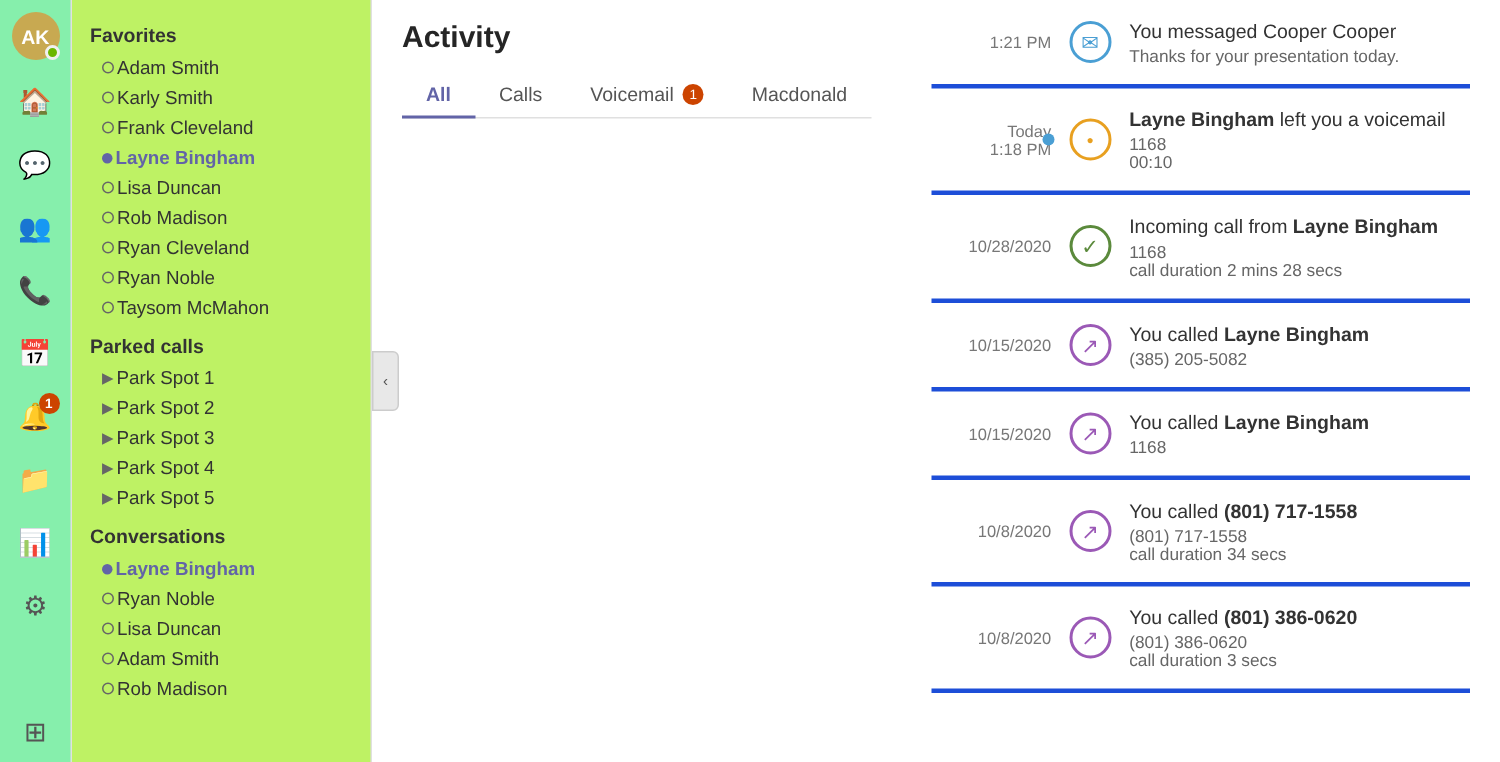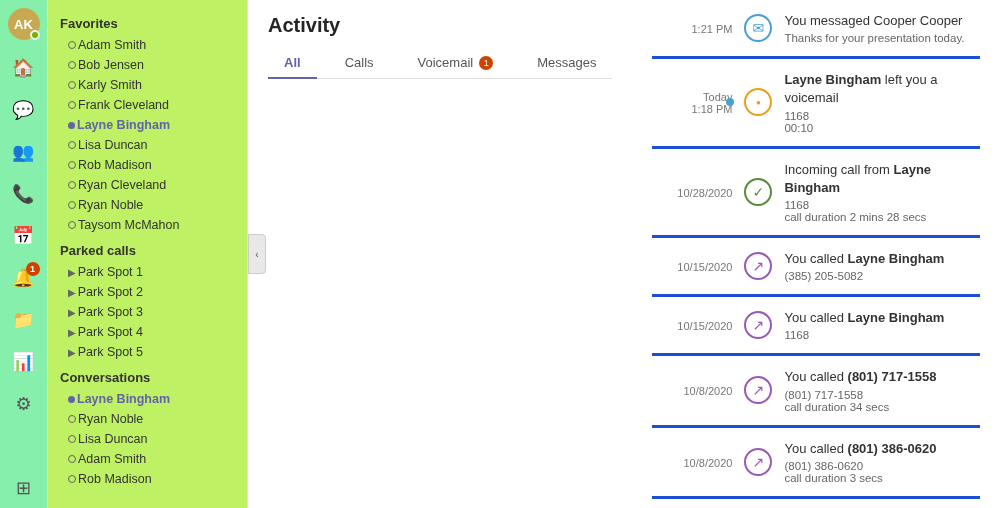--- a/index.html
+++ b/index.html
@@ -143,21 +143,21 @@
       padding: 14px 20px 0 20px;
     }
     .main-title {
       font-size: 20px;
       font-weight: 600;
       color: #252525;
       margin-bottom: 10px;
     }
     .tabs {
       display: flex;
-      gap: 12px;
+      gap: 0;
       border-bottom: 1px solid #e0e0e0;
       align-items: center;
     }
     .tab {
       padding: 8px 16px;
       cursor: pointer;
       font-size: 13px;
       color: #555;
       position: relative;
       display: flex;
@@ -303,24 +303,20 @@
 
 <div class="sidebar">
   <div class="sidebar-section-title">Favorites</div>
 
   <div class="sidebar-item">
     <div class="circle-icon"></div>
     <span>Adam Smith</span>
   </div>
   <div class="sidebar-item">
     <div class="circle-icon"></div>
-    <span>Bob Jensen</span>
-  </div>
-  <div class="sidebar-item">
-    <div class="circle-icon"></div>
     <span>Karly Smith</span>
   </div>
   <div class="sidebar-item">
     <div class="circle-icon"></div>
     <span>Frank Cleveland</span>
   </div>
   <div class="sidebar-item active">
     <div class="dot"></div>
     <span>Layne Bingham</span>
   </div>
@@ -403,21 +399,21 @@
         <span>All</span>
       </div>
       <div class="tab">
         <span>Calls</span>
       </div>
       <div class="tab">
         <span>Voicemail</span>
         <div class="tab-badge">1</div>
       </div>
       <div class="tab">
-        <span>Messages</span>
+        <span>Macdonald</span>
       </div>
     </div>
   </div>
 
   <div class="feed">
 
     <div class="feed-item">
       <div class="feed-time">
         <div class="time">1:21 PM</div>
       </div>

